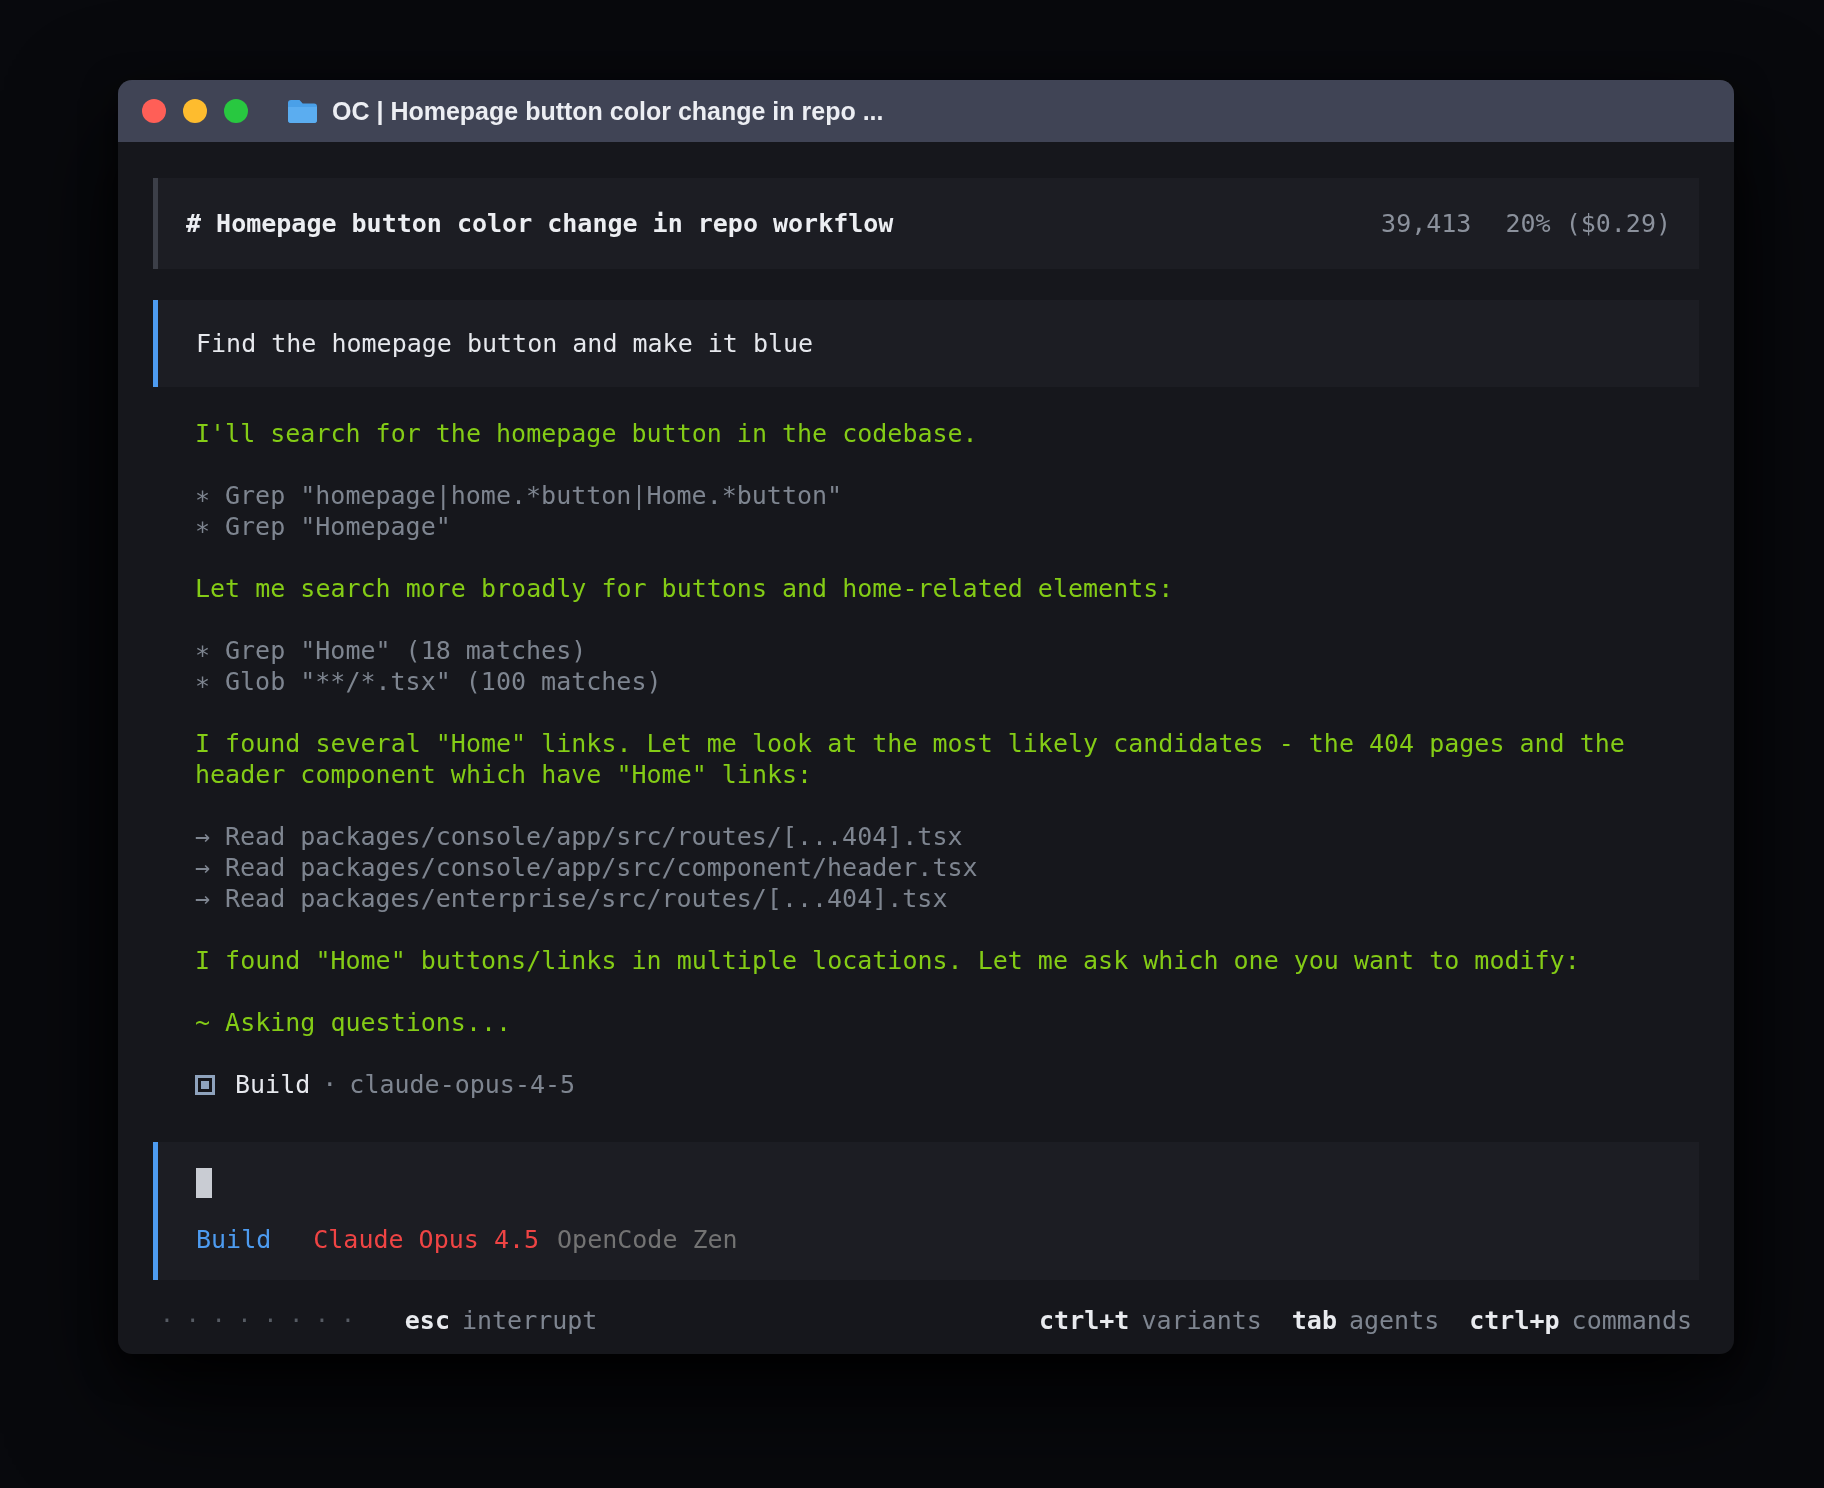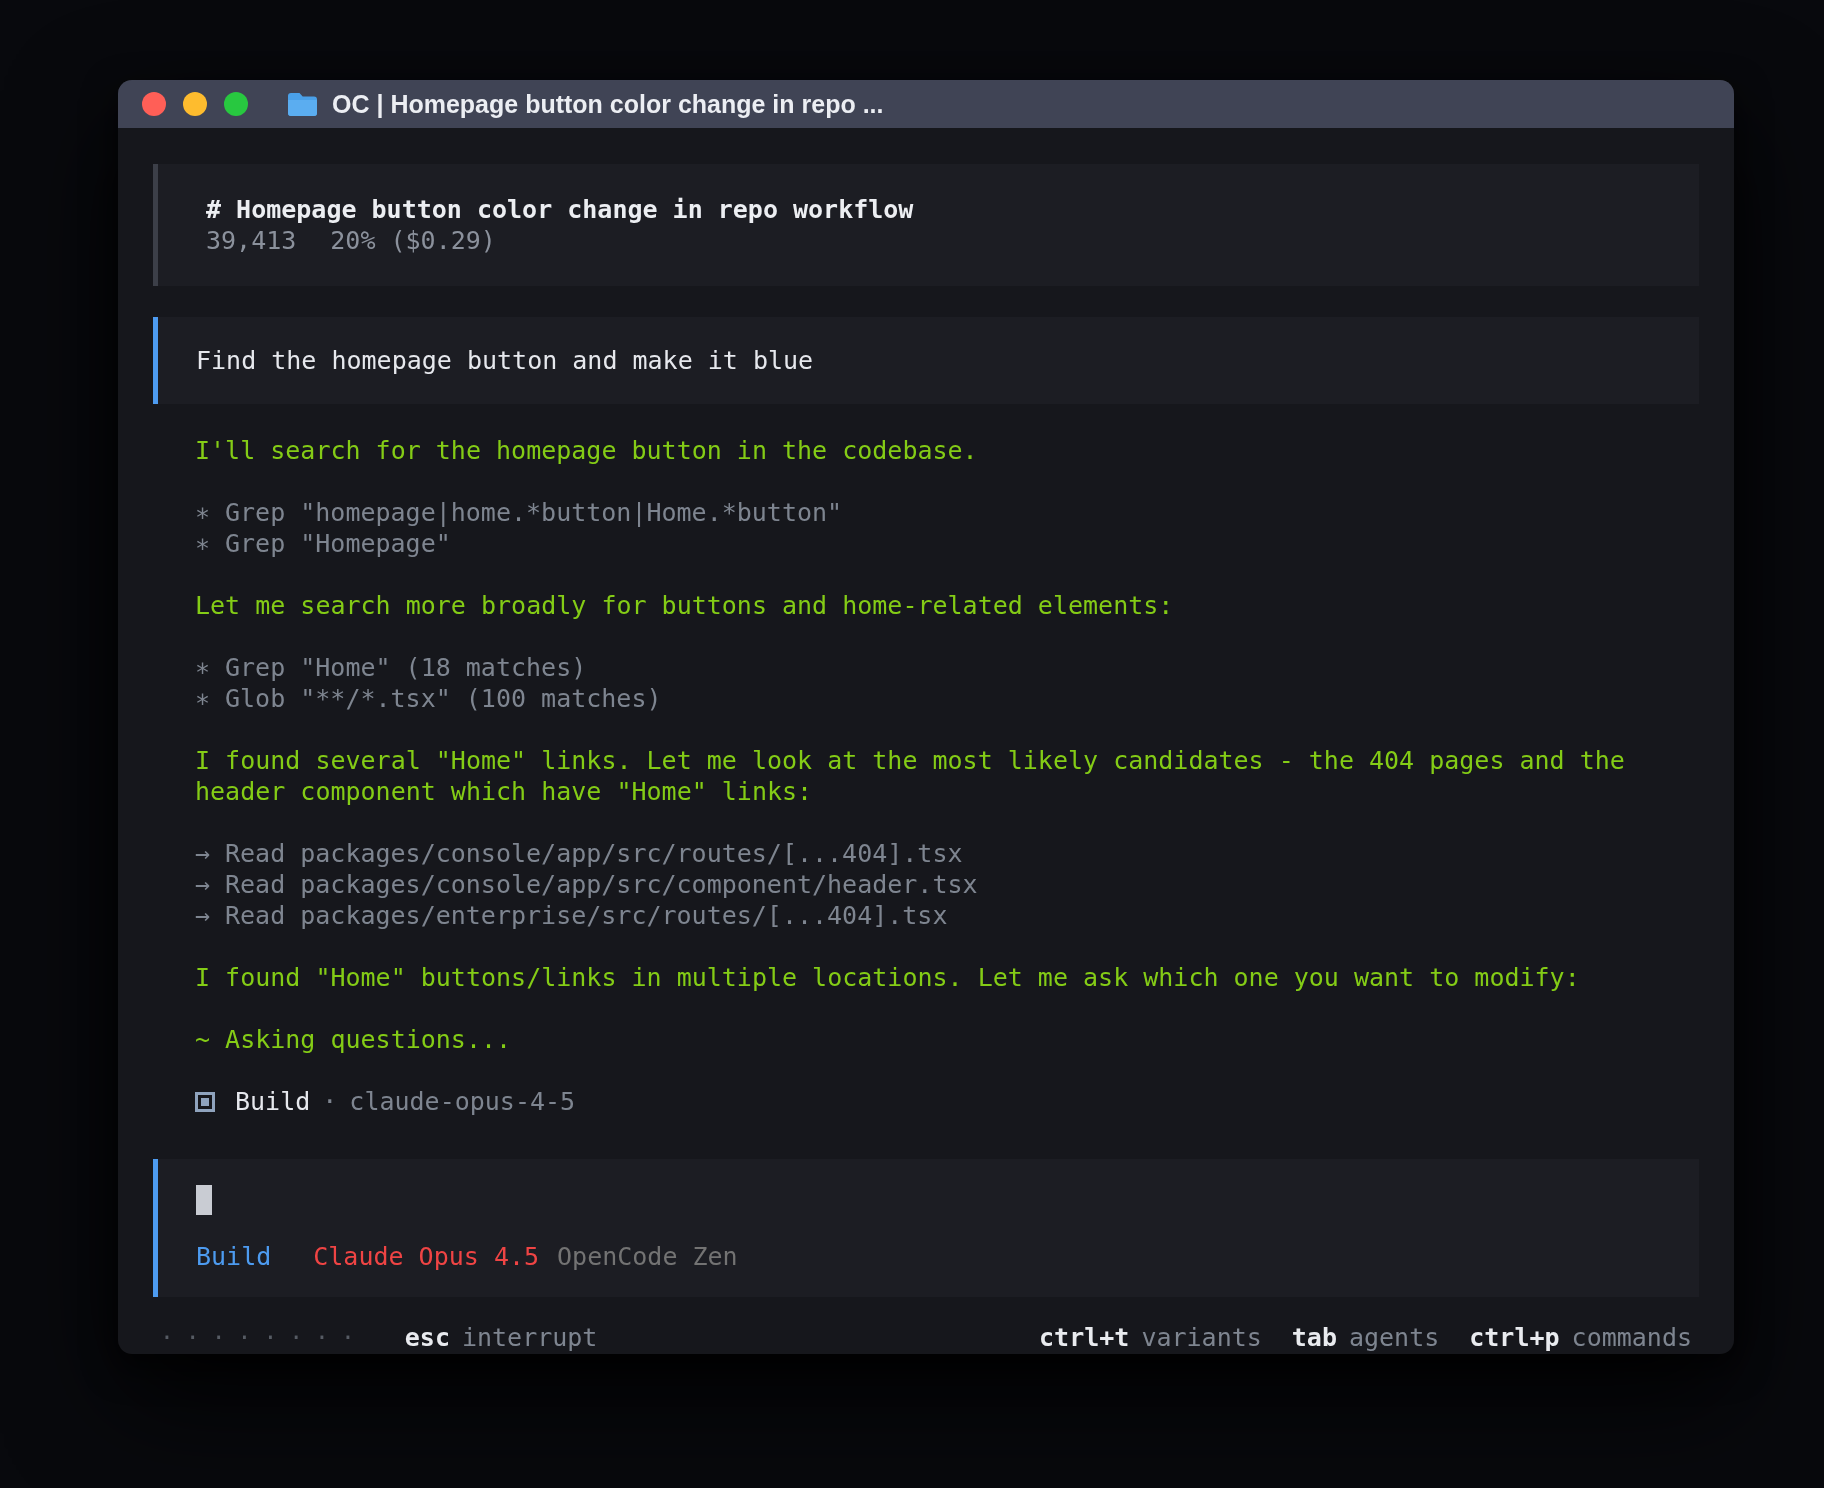--- a/index.html
+++ b/index.html
@@ -12,21 +12,21 @@
   .window{
     position:absolute;left:118px;top:80px;
     width:1616px;height:1274px;
     border-radius:14px;
     background:#16171c;
     box-shadow:0 45px 110px rgba(0,0,0,0.85), 0 12px 34px rgba(0,0,0,0.6);
     display:flex;flex-direction:column;overflow:hidden;
   }
   
   .titlebar{
-    height:48px;flex:none;
+    height:62px;flex:none;
     background:#404455;
     display:flex;align-items:center;
     padding:0 24px;
   }
   .lights{display:flex;gap:17px;flex:none;}
   .light{width:24px;height:24px;border-radius:50%;display:block;}
   .light-close{background:#ff5f57;}
   .light-min{background:#febc2e;}
   .light-zoom{background:#28c840;}
   .folder-icon{margin-left:38px;display:flex;align-items:center;}
@@ -39,24 +39,23 @@
   
   .terminal{
     flex:1;min-height:0;
     padding:36px 35px 0;
     font:25px/31px "DejaVu Sans Mono", monospace;
     color:#dfe2e7;
     display:flex;flex-direction:column;
   }
   .block{border-left:5px solid #3c3f48;background:#1c1d23;}
   .header-block{
-    padding:30px 48px;
+    padding:30px 28px;
     display:flex;justify-content:space-between;align-items:baseline;
     margin-bottom:31px;
-    flex-direction:column;
   }
   .hdr-title{font-weight:700;color:#eceef2;white-space:pre;}
   .hdr-right{color:#8b919c;display:flex;gap:34px;white-space:pre;}
   .user-block{
     border-left-color:#4d9bf0;
     padding:28px 38px;
     color:#e6e8ed;
     margin-bottom:31px;
   }
   .msgs{margin-left:42px;}

